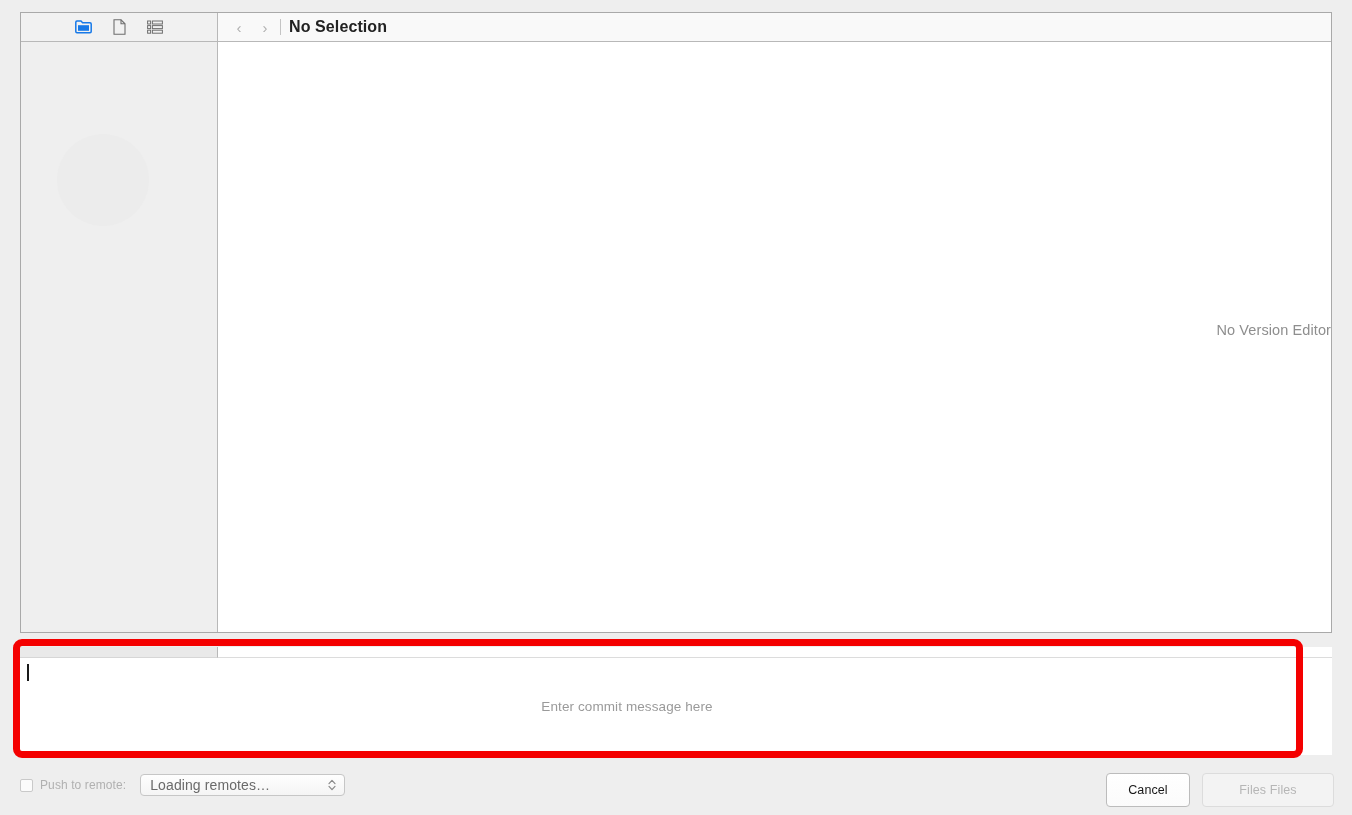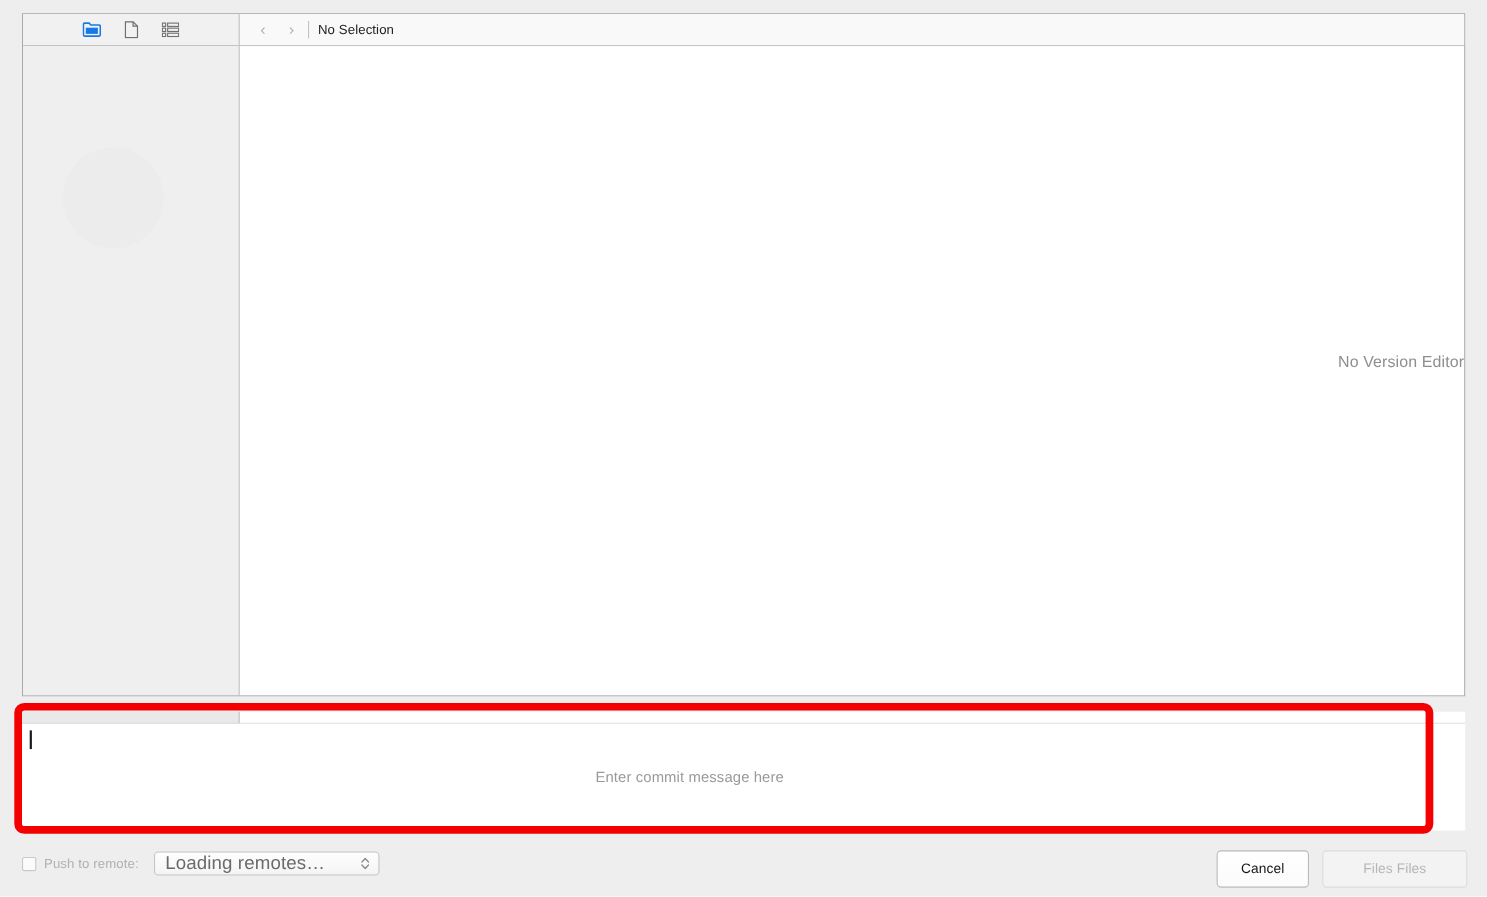--- a/index.html
+++ b/index.html
@@ -87,23 +87,23 @@
   }
 
   .nav-sep {
     width: 1px;
     height: 16px;
     background: #c4c4c4;
     margin: 0 8px 0 2px;
   }
 
   .nav-title {
-    font-size: 12px;
+    font-size: 16px;
     color: #222222;
-    font-weight: 400;
+    font-weight: 700;
     letter-spacing: 0.1px;
   }
 
   
   .body-split {
     position: absolute;
     left: 0;
     top: 29px;
     right: 0;
     bottom: 0;
@@ -262,21 +262,21 @@
     background: linear-gradient(to bottom, #fefefe 0%, #f4f4f4 100%);
     border: 1px solid #c6c6c6;
     border-radius: 4px;
     box-sizing: border-box;
     display: flex;
     align-items: center;
     cursor: default;
   }
 
   .select-value {
-    font-size: 17px;
+    font-size: 14px;
     color: #6a6a6a;
     padding-left: 9px;
     letter-spacing: 0.1px;
   }
 
   .select-arrows {
     position: absolute;
     right: 8px;
     top: 50%;
     transform: translateY(-50%);

